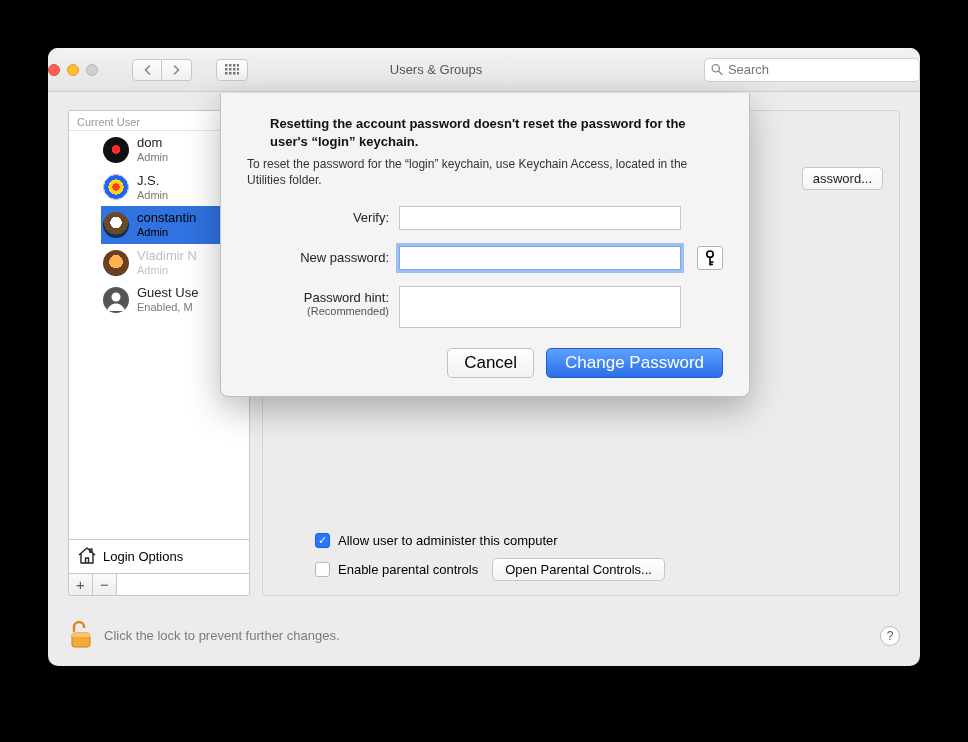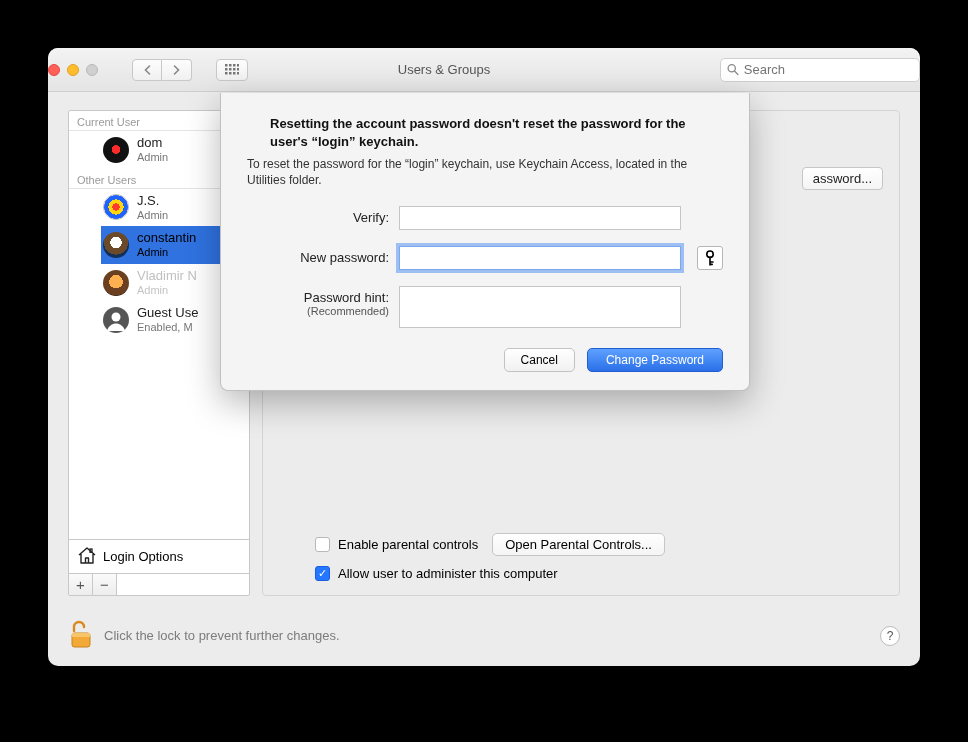--- a/index.html
+++ b/index.html
@@ -52,21 +52,21 @@
   }
   .grid-btn svg{width:14px;height:11px;}
   .title {
     flex:1; text-align:center;
     color:#555; font-size:13px; font-weight:500;
     margin-left:-80px;
   }
   .search {
     display:flex; align-items:center;
     background:#fff; border:1px solid #cfcfcf;
-    border-radius:5px; height:24px; width:200px;
+    border-radius:5px; height:24px; width:216px;
     padding:0 6px; color:#888;justify-content:space-between;
   }
   .search input{
     border:none; outline:none; font-size:13px; width:100%;
     margin-left:5px; background:transparent;
   }
 
   
   .body { display:flex; padding:18px 20px 14px 20px; gap:12px; height: calc(100% - 44px - 56px); }
   .sidebar {
@@ -194,21 +194,21 @@
     margin-left:6px;
   }
   .textarea{
     flex:1; height:42px; background:#fff;
     border:1px solid #c6c6c6; padding:4px; font-size:13px; resize:none;
   }
   .sheet-footer{
     display:flex; justify-content:flex-end; gap:12px; margin-top:20px;
   }
   .btn{
-    padding:4px 16px; font-size:12px; border-radius:5px;
+    padding:4px 16px; font-size:17px; border-radius:5px;
     border:1px solid #c2c2c2; background:linear-gradient(#fff,#f1f1f1);
   }
   .btn.primary{
     background:linear-gradient(#5ea1ff,#2a6fe8);
     border:1px solid #1f5dd1; color:#fff;
     padding:0 18px;
   }
 </style>
 </head>
 <body>
@@ -266,21 +266,20 @@
     <div class="sidebar">
       <div class="side-list">
         <div class="section-header">Current User</div>
         <div class="user-item">
           <div class="avatar" style="background:radial-gradient(circle at 50% 48%, #ff2a2a 0 22%, #111 24% 100%);"></div>
           <div class="info">
             <span class="name">dom</span>
             <span class="role">Admin</span>
           </div>
         </div>
-        <div class="section-header">Other Users</div>
         <div class="user-item">
           <div class="avatar" style="background:radial-gradient(circle,#ff3b30 0 22%,#ffd60a 22% 45%,#1f63ff 45% 70%,#fff 70% 100%);border:1px solid #bbb;"></div>
           <div class="info">
             <span class="name">J.S.</span>
             <span class="role">Admin</span>
           </div>
         </div>
         <div class="user-item selected">
           <div class="avatar" style="background:radial-gradient(circle at 50% 40%,#fff 0 28%,#6b4a2a 28% 60%,#12305a 60% 100%);"></div>
           <div class="info">
@@ -321,27 +320,27 @@
         <div class="sq-btn">+</div>
         <div class="sq-btn">−</div>
       </div>
     </div>
 
     <div class="main">
       <div class="reset-btn-peek">assword...</div>
 
       <div class="admin-checkboxes">
         <div class="cb-row">
+          <span class="check checked"></span>
+          <span>Allow user to administer this computer</span>
+        </div>
+        <div class="cb-row">
           <span class="check"></span>
           <span>Enable parental controls</span>
           <button class="mac-btn" style="margin-left:6px;">Open Parental Controls...</button>
-        </div>
-        <div class="cb-row">
-          <span class="check checked"></span>
-          <span>Allow user to administer this computer</span>
         </div>
       </div>
     </div>
   </div>
 
   <div class="lock-row">
     <span class="lock-icon">
       <svg viewBox="0 0 26 30">
         <path d="M6 12 V8 a5 5 0 0 1 10 0" fill="none" stroke="#d98a1e" stroke-width="2.4" stroke-linecap="round"></path>
         <rect x="4" y="14" width="18" height="14" rx="2.5" fill="#f3a938" stroke="#c9831b" stroke-width="1"></rect>

